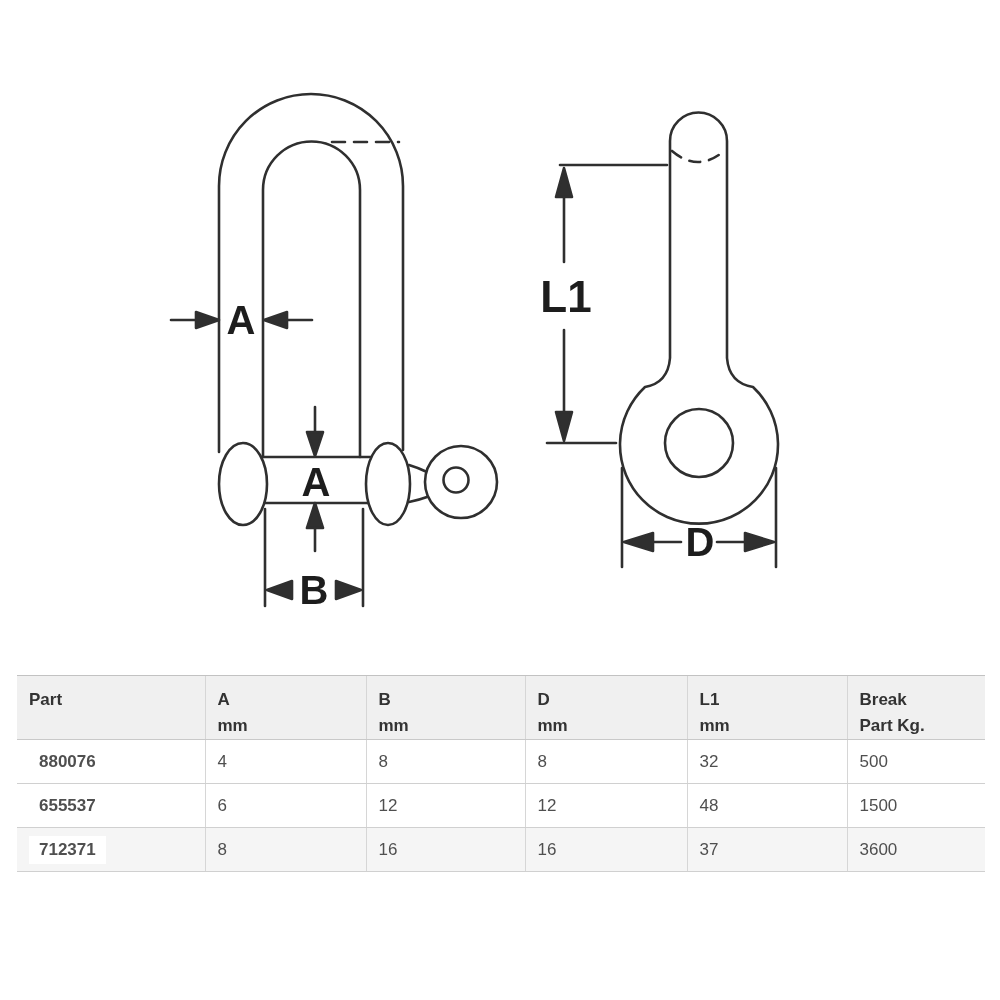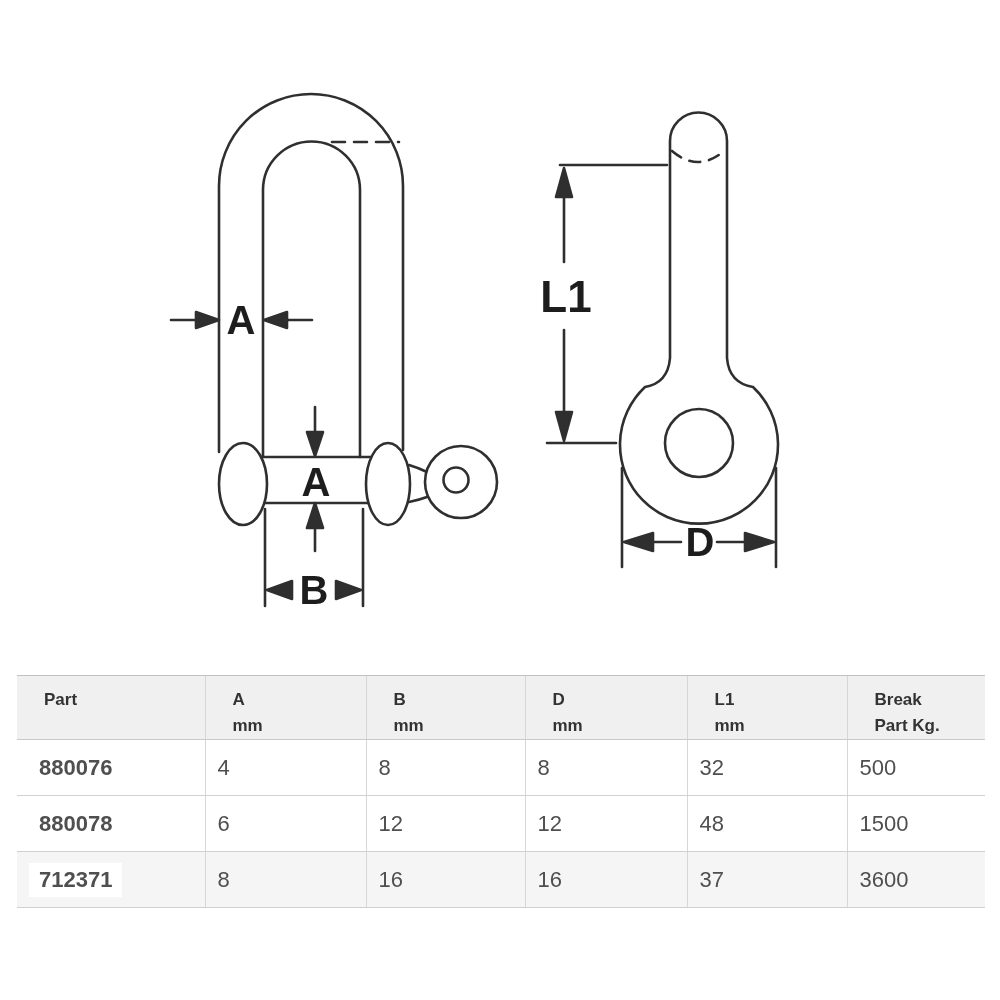--- a/index.html
+++ b/index.html
@@ -36,36 +36,36 @@
     font-family: "Liberation Sans", sans-serif;
   }
   .spec-table th, .spec-table td {
     box-sizing: border-box;
     text-align: left;
   }
   .spec-table th {
     background: #f0f0f0;
     height: 62px;
     vertical-align: top;
-    padding: 11px 8px 0 27px;
+    padding: 11px 8px 0 12px;
     font-size: 17px;
     color: #333333;
     font-weight: bold;
     border-top: 1px solid #c2c2c2;
     border-bottom: 1px solid #c9c9c9;
     line-height: 26px;
   }
   .spec-table th + th, .spec-table td + td {
     border-left: 1px solid #d6d6d6;
   }
   .spec-table td {
-    height: 56px;
+    height: 44px;
     vertical-align: middle;
     padding: 0 8px 0 12px;
-    font-size: 22px;
+    font-size: 17px;
     color: #4f4f4f;
     border-bottom: 1px solid #d0d0d0;
     background: #ffffff;
   }
   .spec-table tr.row-alt td { background: #f5f5f5; }
   .part-cell { font-weight: bold; color: #111111; }
   .part-pill { display: inline-block; padding: 4px 10px; }
   tr.row-alt .part-pill { background: #ffffff; }
 </style>
 </head>
@@ -194,21 +194,21 @@
       <tbody>
         <tr>
           <td class="part-cell"><span class="part-pill">880076</span></td>
           <td>4</td>
           <td>8</td>
           <td>8</td>
           <td>32</td>
           <td>500</td>
         </tr>
         <tr>
-          <td class="part-cell"><span class="part-pill">880078</span></td>
+          <td class="part-cell"><span class="part-pill">655537</span></td>
           <td>6</td>
           <td>12</td>
           <td>12</td>
           <td>48</td>
           <td>1500</td>
         </tr>
         <tr class="row-alt">
           <td class="part-cell"><span class="part-pill">712371</span></td>
           <td>8</td>
           <td>16</td>

